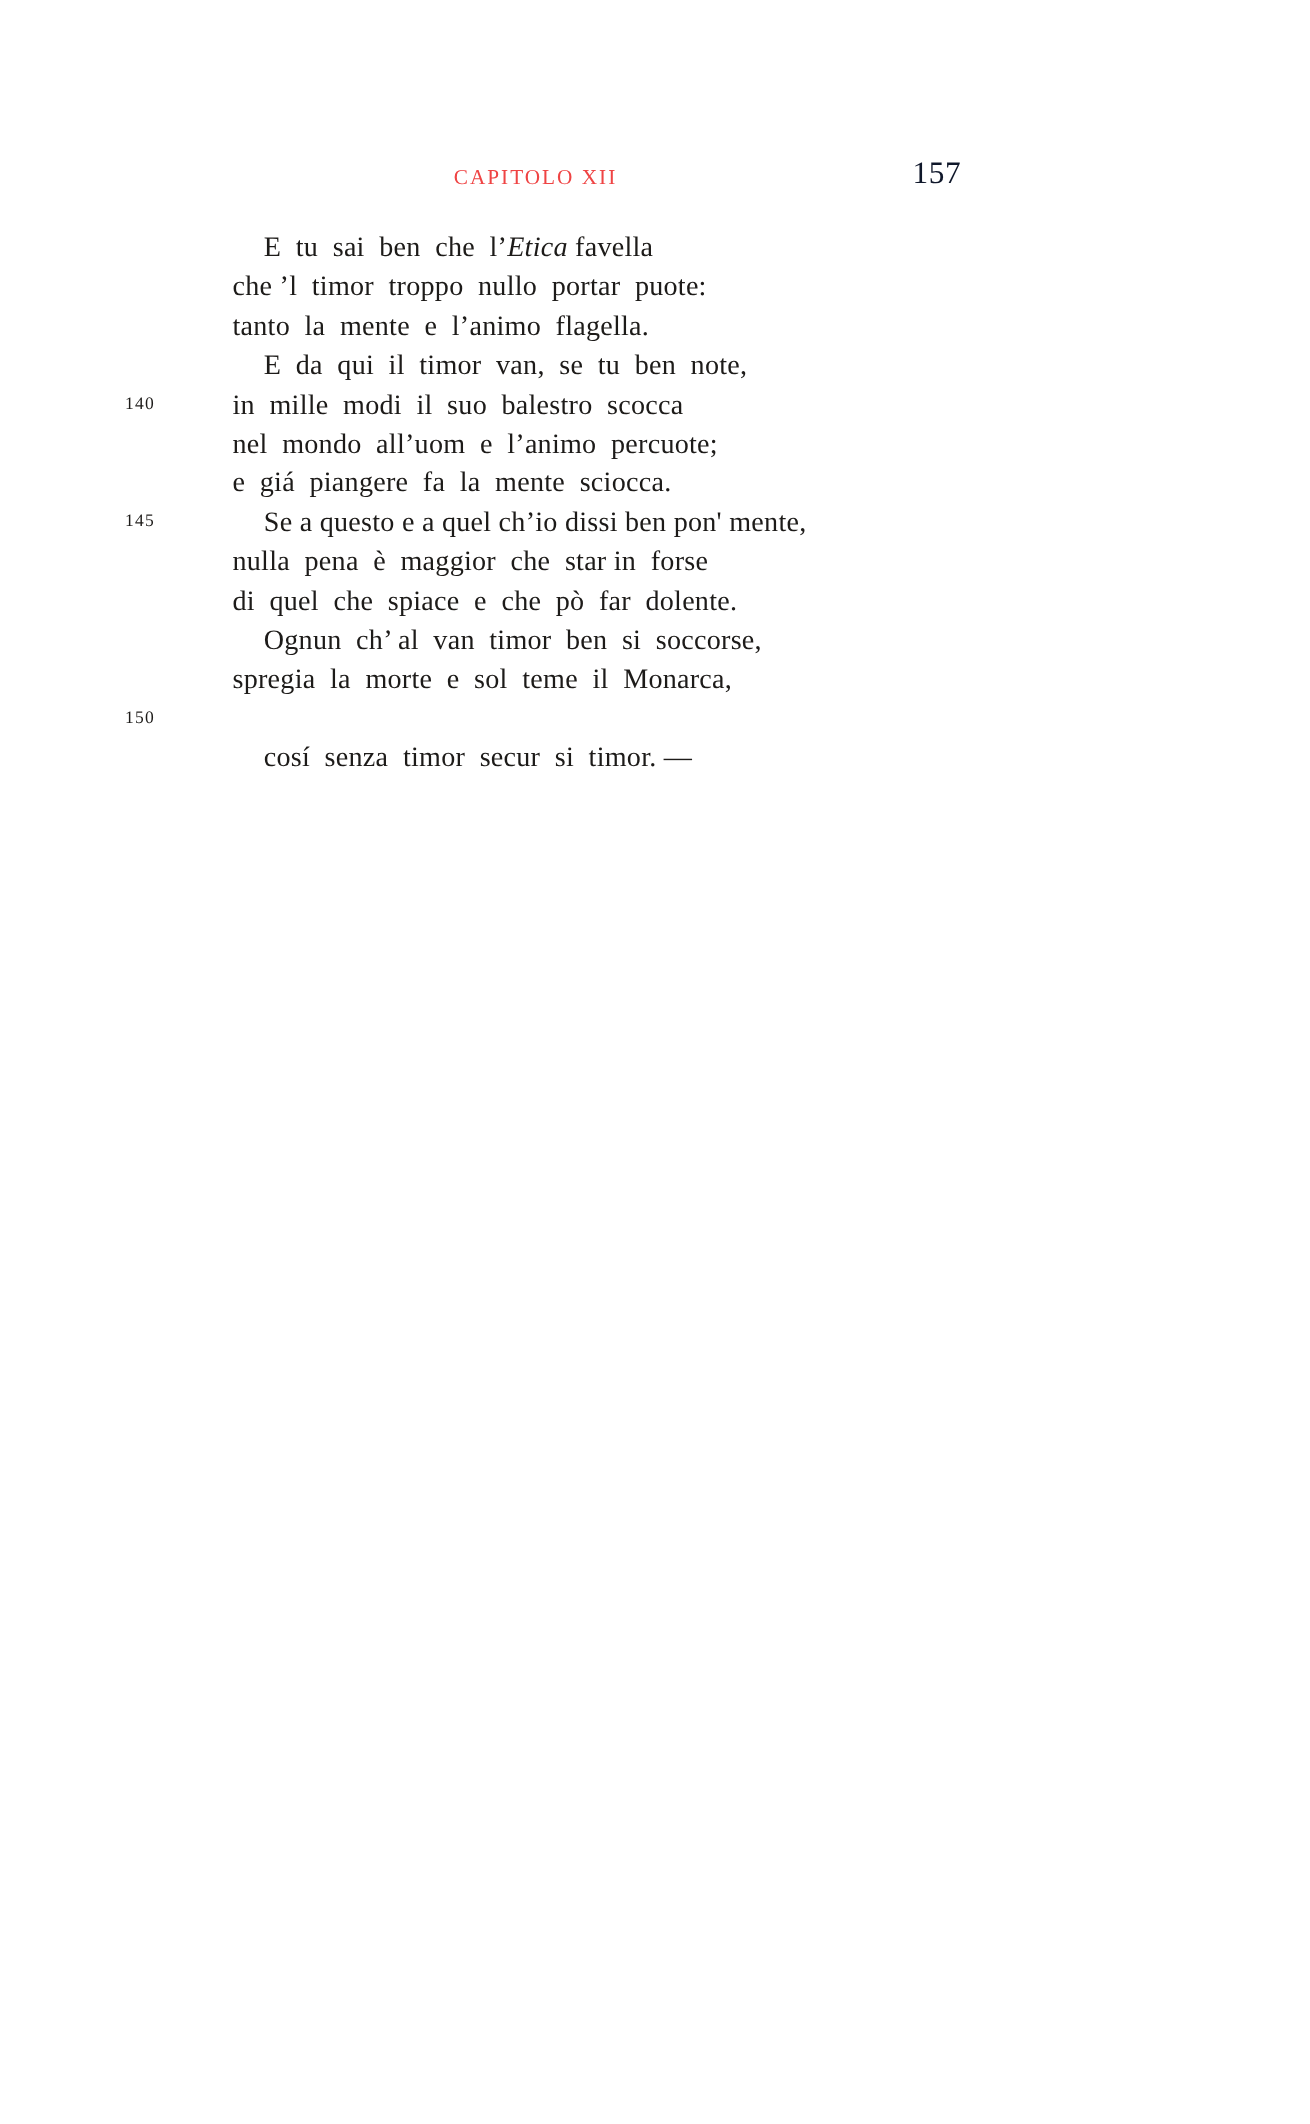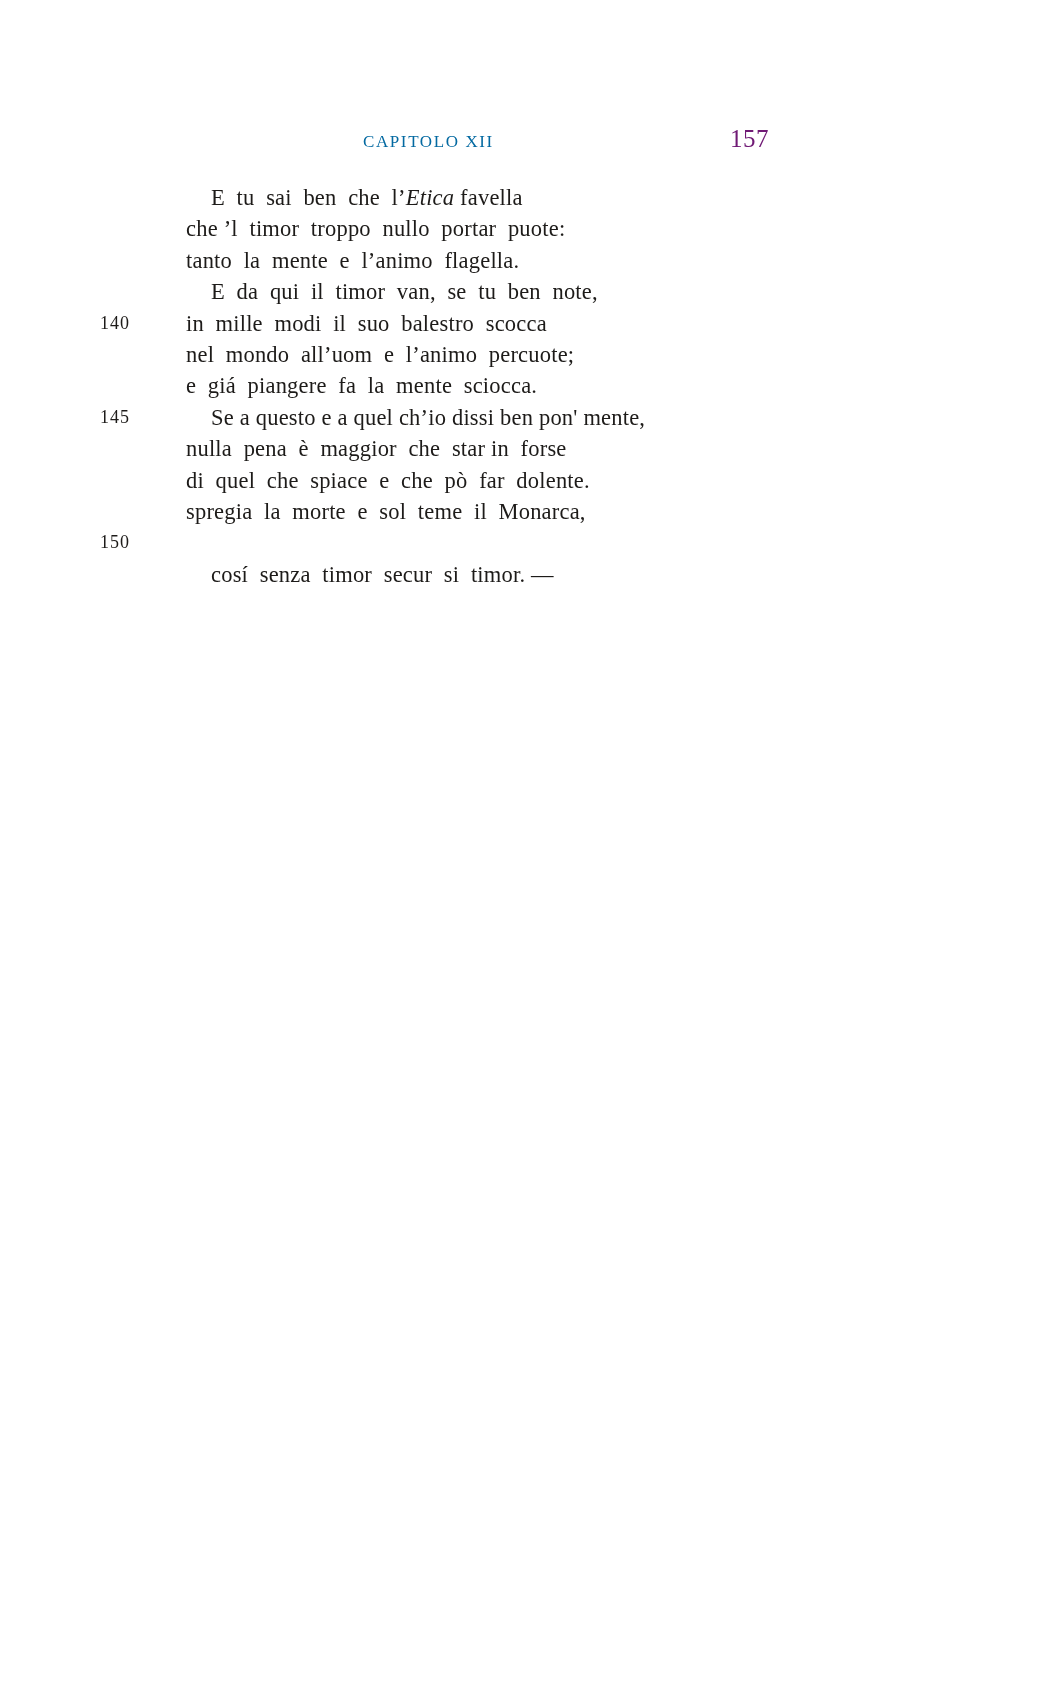--- a/index.html
+++ b/index.html
@@ -27,33 +27,33 @@
     width: 1048px;
     height: 28px;
   }
   .rh-title {
     position: absolute;
     left: 363px;
     top: 0;
     font-family: "Liberation Serif", serif;
     font-size: 17px;
     letter-spacing: 1.6px;
-    color: #0369a1;
+    color: #ef4444;
     font-variant: small-caps;
     text-transform: uppercase;
     font-weight: 500;
   }
   .rh-folio {
     position: absolute;
     left: 730px;
     top: -7px;
     font-family: "Liberation Serif", serif;
     font-size: 25px;
     letter-spacing: 0.5px;
-    color: #701a75;
+    color: #0f172a;
   }
   .poem {
     position: absolute;
     top: 182px;
     left: 0;
     width: 946px;
   }
   .verse-line {
     position: relative;
     height: 31.4px;
@@ -61,21 +61,21 @@
     font-size: 22.5px;
     color: #1d1b19;
     letter-spacing: 0.2px;
     white-space: pre;
   }
   .lnum {
     position: absolute;
     left: 100px;
     top: 0;
     width: 70px;
-    font-size: 18px;
+    font-size: 14px;
     letter-spacing: 1px;
     color: #1d1b19;
     text-align: left;
   }
   .vtext {
     position: absolute;
     top: 0;
     left: 0;
   }
   .ind0 { left: 186px; }
@@ -98,18 +98,19 @@
       <div class="verse-line"><span class="vtext ind1"><span>E  tu  sai  ben  che  l’</span><span class="ital">Etica</span><span> favella</span></span></div>
       <div class="verse-line"><span class="vtext ind0"><span>che ’l  timor  troppo  nullo  portar  puote:</span></span></div>
       <div class="verse-line"><span class="vtext ind0"><span>tanto  la  mente  e  l’animo  flagella.</span></span></div>
       <div class="verse-line"><span class="vtext ind1"><span>E  da  qui  il  timor  van,  se  tu  ben  note,</span></span></div>
       <div class="verse-line"><span class="lnum">140</span><span class="vtext ind0"><span>in  mille  modi  il  suo  balestro  scocca</span></span></div>
       <div class="verse-line"><span class="vtext ind0"><span>nel  mondo  all’uom  e  l’animo  percuote;</span></span></div>
       <div class="verse-line"><span class="vtext ind0"><span>e  giá  piangere  fa  la  mente  sciocca.</span></span></div>
       <div class="verse-line"><span class="lnum">145</span><span class="vtext ind1"><span>Se a questo e a quel ch’io dissi ben pon' mente,</span></span></div>
       <div class="verse-line"><span class="vtext ind0"><span>nulla  pena  è  maggior  che  star in  forse</span></span></div>
       <div class="verse-line"><span class="vtext ind0"><span>di  quel  che  spiace  e  che  pò  far  dolente.</span></span></div>
+      <div class="verse-line"><span class="vtext ind1"><span>Ognun  ch’ al  van  timor  ben  si  soccorse,</span></span></div>
       <div class="verse-line"><span class="vtext ind0"><span>spregia  la  morte  e  sol  teme  il  Monarca,</span></span></div>
       <div class="verse-line"><span class="lnum">150</span></div>
       <div class="verse-line"><span class="vtext ind1"><span>cosí  senza  timor  secur  si  timor. —</span></span></div>
     </div>
 
 </div>
 
 </body></html>

